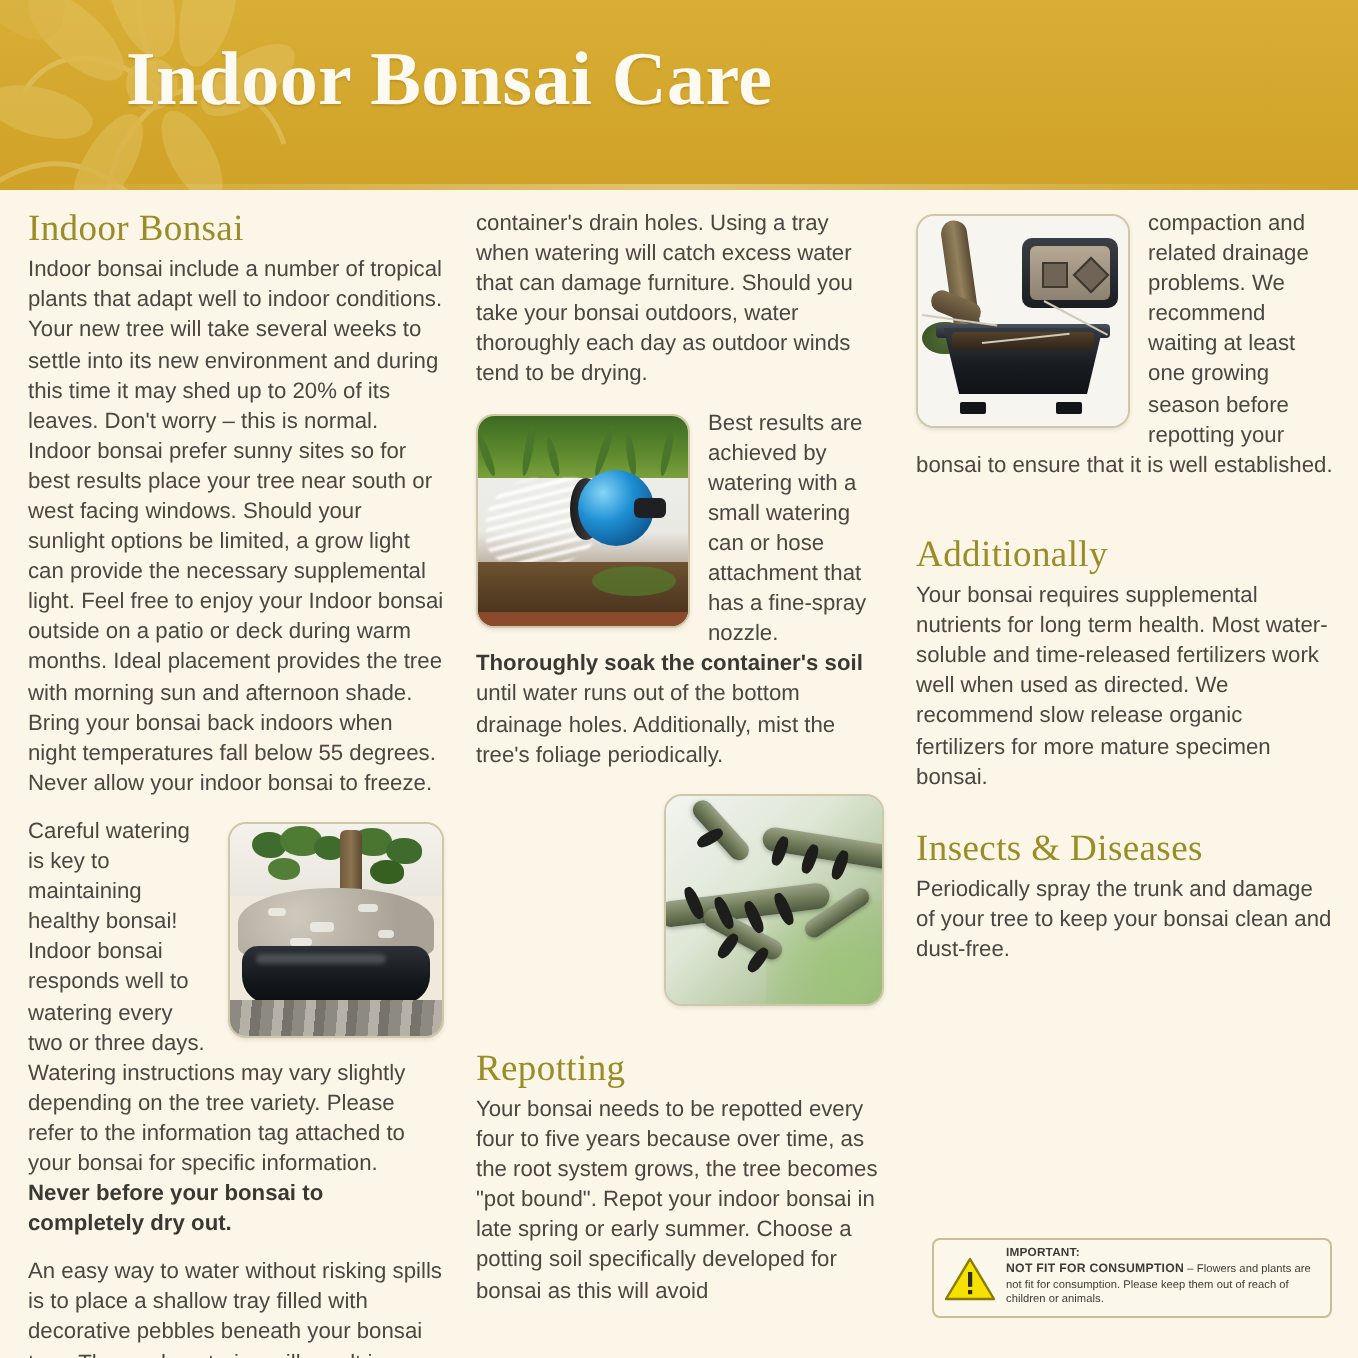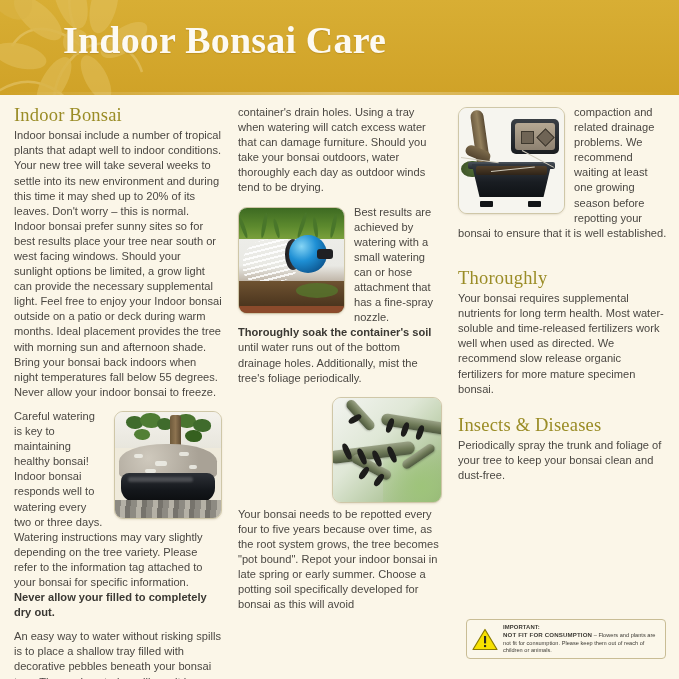--- a/index.html
+++ b/index.html
@@ -260,21 +260,21 @@
             <div class="p1-soilspeck" style="left:38%;top:46%;width:12px;height:5px;"></div>
             <div class="p1-soilspeck" style="left:60%;top:38%;width:10px;height:4px;"></div>
             <div class="p1-soilspeck" style="left:70%;top:50%;width:8px;height:4px;"></div>
             <div class="p1-soilspeck" style="left:28%;top:54%;width:11px;height:4px;"></div>
             <div class="p1-pot"></div>
             <div class="p1-pothl"></div>
             <div class="p1-grav"></div>
           </div>
         </div>
 
-        <p class="body"><span>Careful watering is key to maintaining healthy bonsai! Indoor bonsai responds well to watering every two or three days. Watering instructions may vary slightly depending on the tree variety. Please refer to the information tag attached to your bonsai for specific information. </span><b class="bold-note">Never allow your filled to completely dry out.</b></p>
+        <p class="body"><span>Careful watering is key to maintaining healthy bonsai! Indoor bonsai responds well to watering every two or three days. Watering instructions may vary slightly depending on the tree variety. Please refer to the information tag attached to your bonsai for specific information. </span><b class="bold-note">Never before your bonsai to completely dry out.</b></p>
         <div class="clear"></div>
         <p class="body">An easy way to water without risking spills is to place a shallow tray filled with decorative pebbles beneath your bonsai tree. Thorough watering will result in water running out the</p>
       </div>
 
       <div class="col col-2">
 
         <p class="body">container's drain holes. Using a tray when watering will catch excess water that can damage furniture. Should you take your bonsai outdoors, water thoroughly each day as outdoor winds tend to be drying.</p>
 
         <div class="photo photo-left ph-spray">
           <div class="photo-inner">
@@ -318,20 +318,21 @@
             <div class="p3-wire" style="left:64%;top:23%;width:6px;height:15px;transform:rotate(20deg);"></div>
             <div class="p3-wire" style="left:78%;top:26%;width:6px;height:15px;transform:rotate(20deg);"></div>
             <div class="p3-wire" style="left:18%;top:14%;width:6px;height:14px;transform:rotate(60deg);"></div>
             <div class="p3-wire" style="left:26%;top:66%;width:6px;height:14px;transform:rotate(36deg);"></div>
             <div class="p3-wire" style="left:40%;top:72%;width:6px;height:14px;transform:rotate(36deg);"></div>
           </div>
         </div>
 
         <div class="clear"></div>
 
+        <h2 class="section-title gap">Repotting</h2>
         <p class="body">Your bonsai needs to be repotted every four to five years because over time, as the root system grows, the tree becomes "pot bound". Repot your indoor bonsai in late spring or early summer. Choose a potting soil specifically developed for bonsai as this will avoid</p>
       </div>
 
       <div class="col col-3">
 
         <div class="photo photo-left ph-repot">
           <div class="photo-inner">
             <div class="p4-bg"></div>
             <div class="p4-trunk"></div>
             <div class="p4-trunk2"></div>
@@ -348,25 +349,25 @@
             </div>
             <div class="p4-line" style="left:2%;top:47%;width:36%;transform:rotate(8deg);"></div>
             <div class="p4-line" style="left:30%;top:60%;width:42%;transform:rotate(-6deg);"></div>
             <div class="p4-line" style="left:60%;top:40%;width:34%;transform:rotate(28deg);"></div>
           </div>
         </div>
 
         <p class="body">compaction and related drainage problems. We recommend waiting at least one growing season before repotting your bonsai to ensure that it is well established.</p>
         <div class="clear"></div>
 
-        <h2 class="section-title gap">Thoroughly</h2>
+        <h2 class="section-title gap">Additionally</h2>
         <p class="body">Your bonsai requires supplemental nutrients for long term health. Most water-soluble and time-released fertilizers work well when used as directed. We recommend slow release organic fertilizers for more mature specimen bonsai.</p>
 
         <h2 class="section-title gap">Insects &amp; Diseases</h2>
-        <p class="body">Periodically spray the trunk and foliage of your tree to keep your bonsai clean and dust-free.</p>
+        <p class="body">Periodically spray the trunk and damage of your tree to keep your bonsai clean and dust-free.</p>
       </div>
 
     </div>
   </div>
 
   <div id="warning-box">
     <svg id="warn-icon" viewBox="0 0 26 23" aria-hidden="true">
       <polygon points="13,1.5 25,21.5 1,21.5" fill="#f7e100" stroke="#8a7a00" stroke-width="1.2" stroke-linejoin="round"></polygon>
       <rect x="12" y="8" width="2.1" height="7.4" fill="#2b2b22"></rect>
       <rect x="12" y="17" width="2.1" height="2.1" fill="#2b2b22"></rect>

